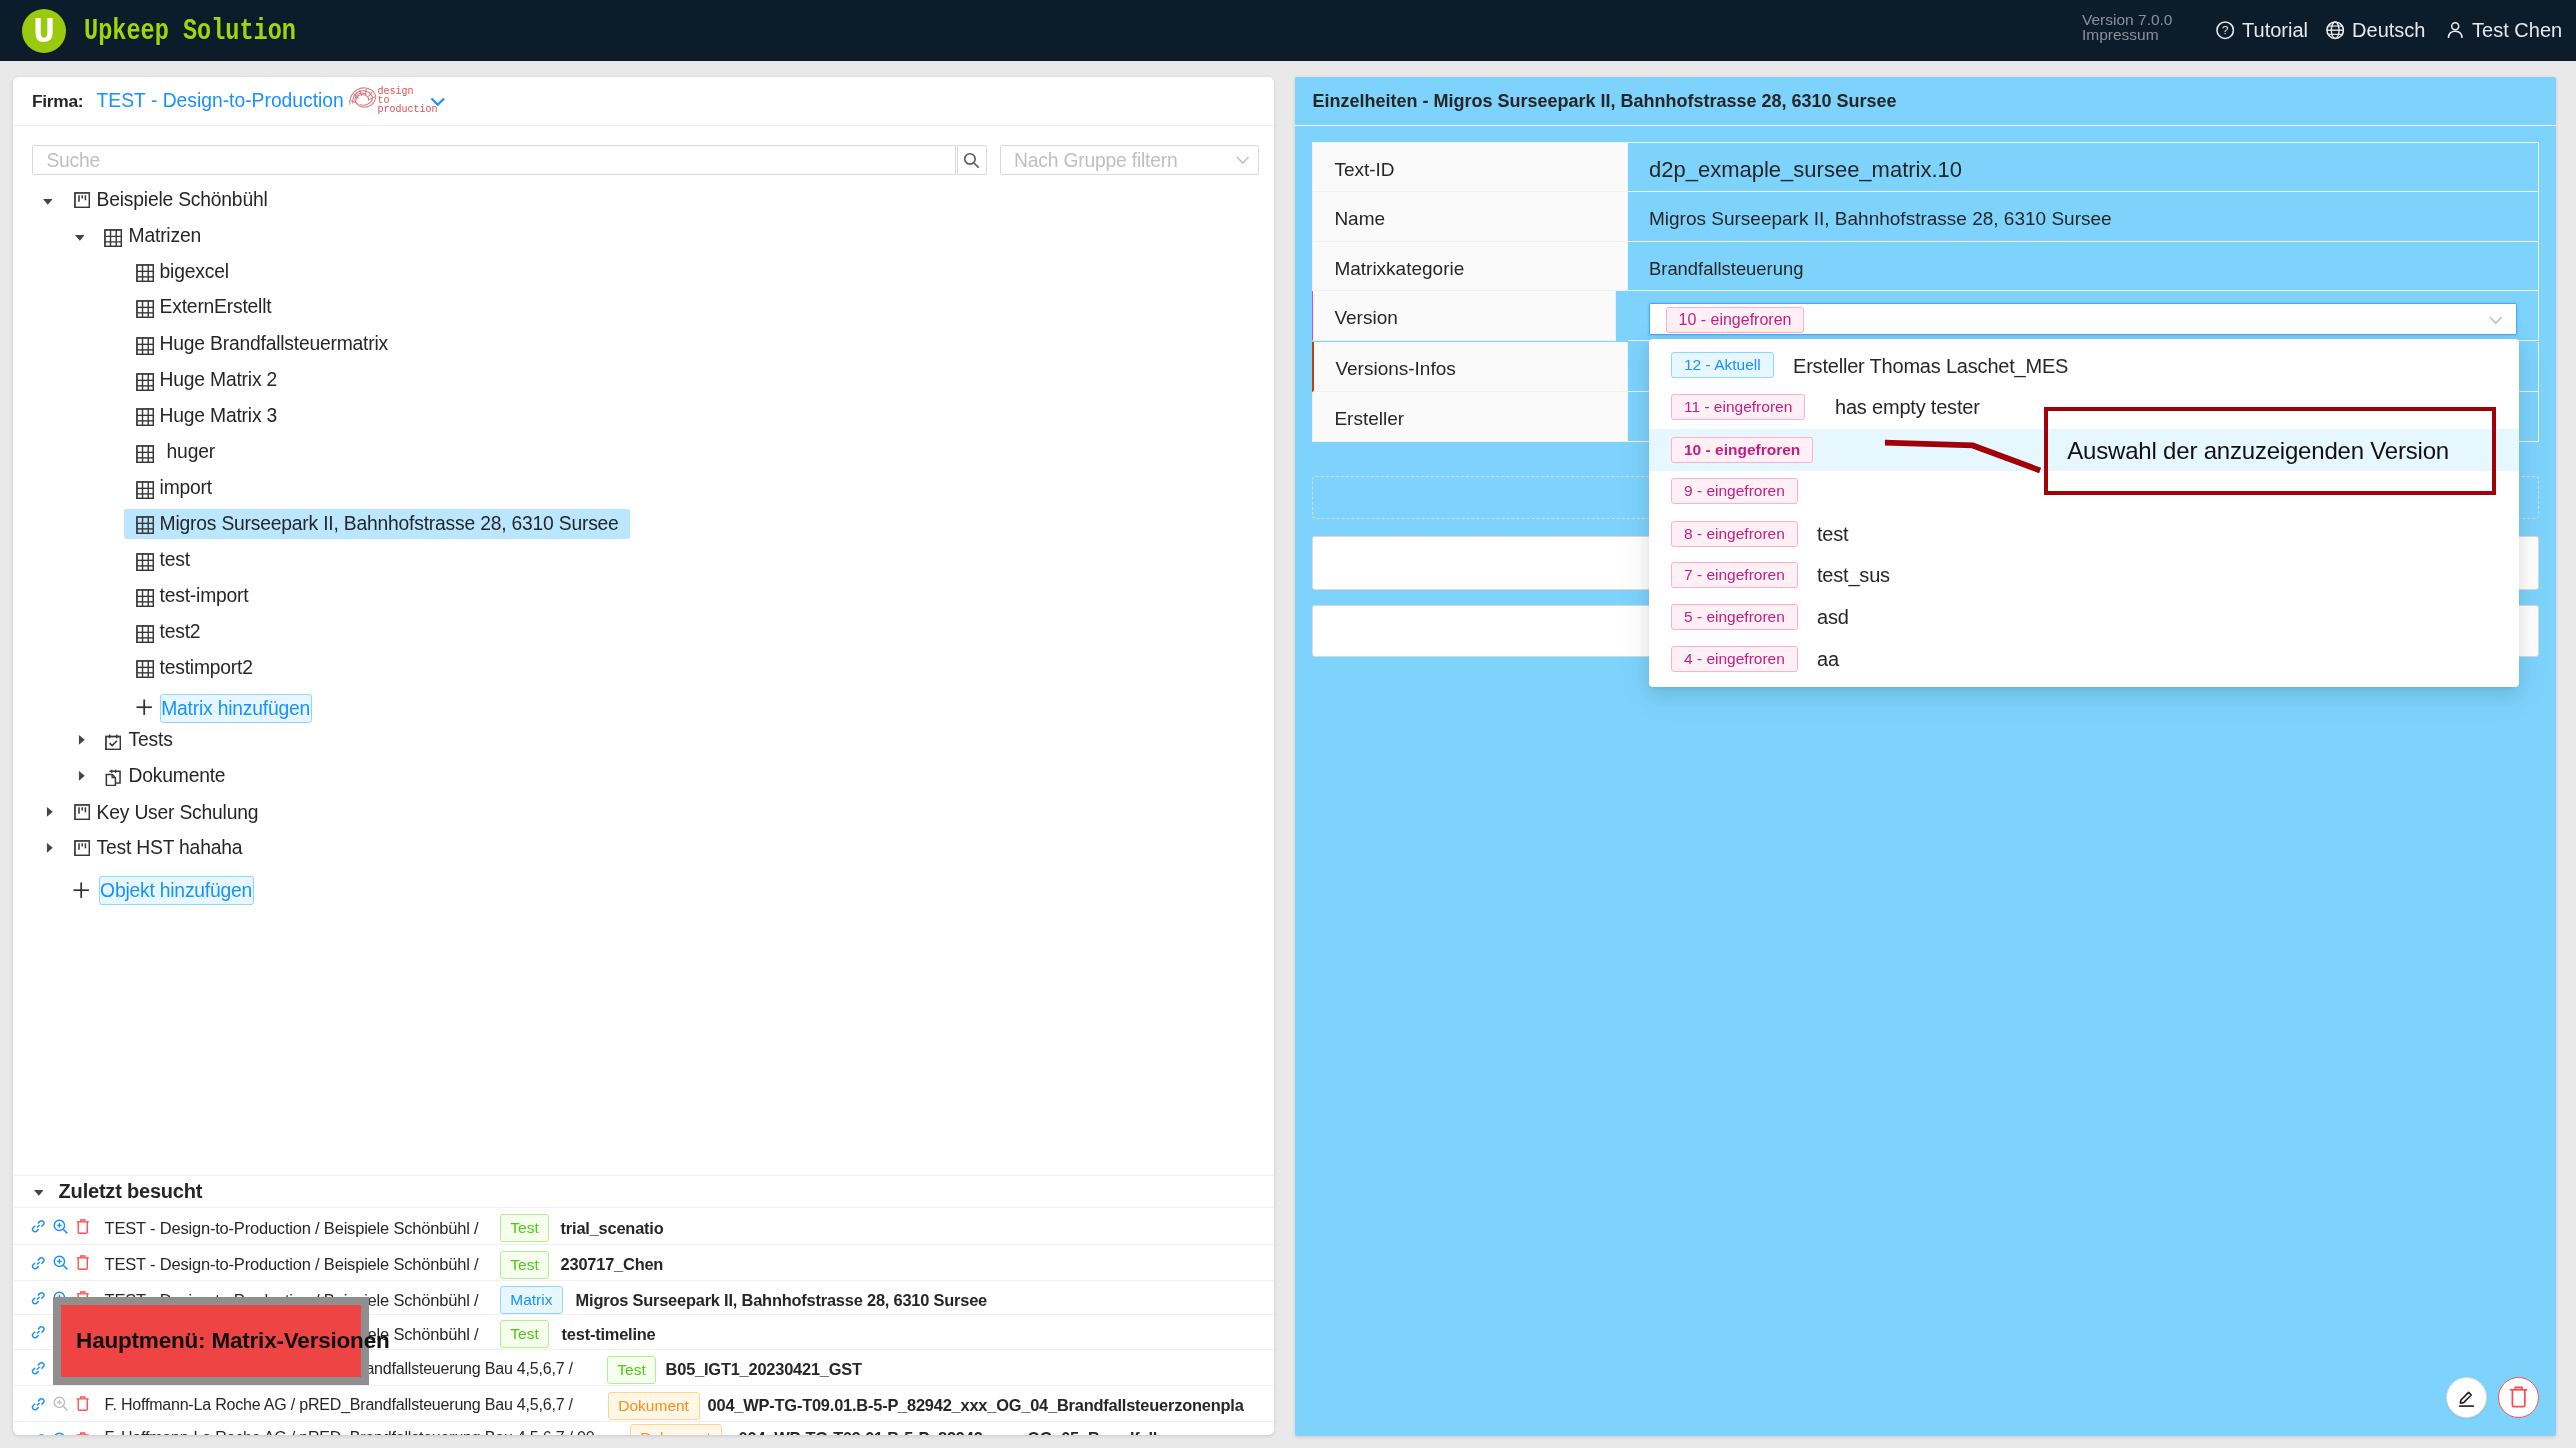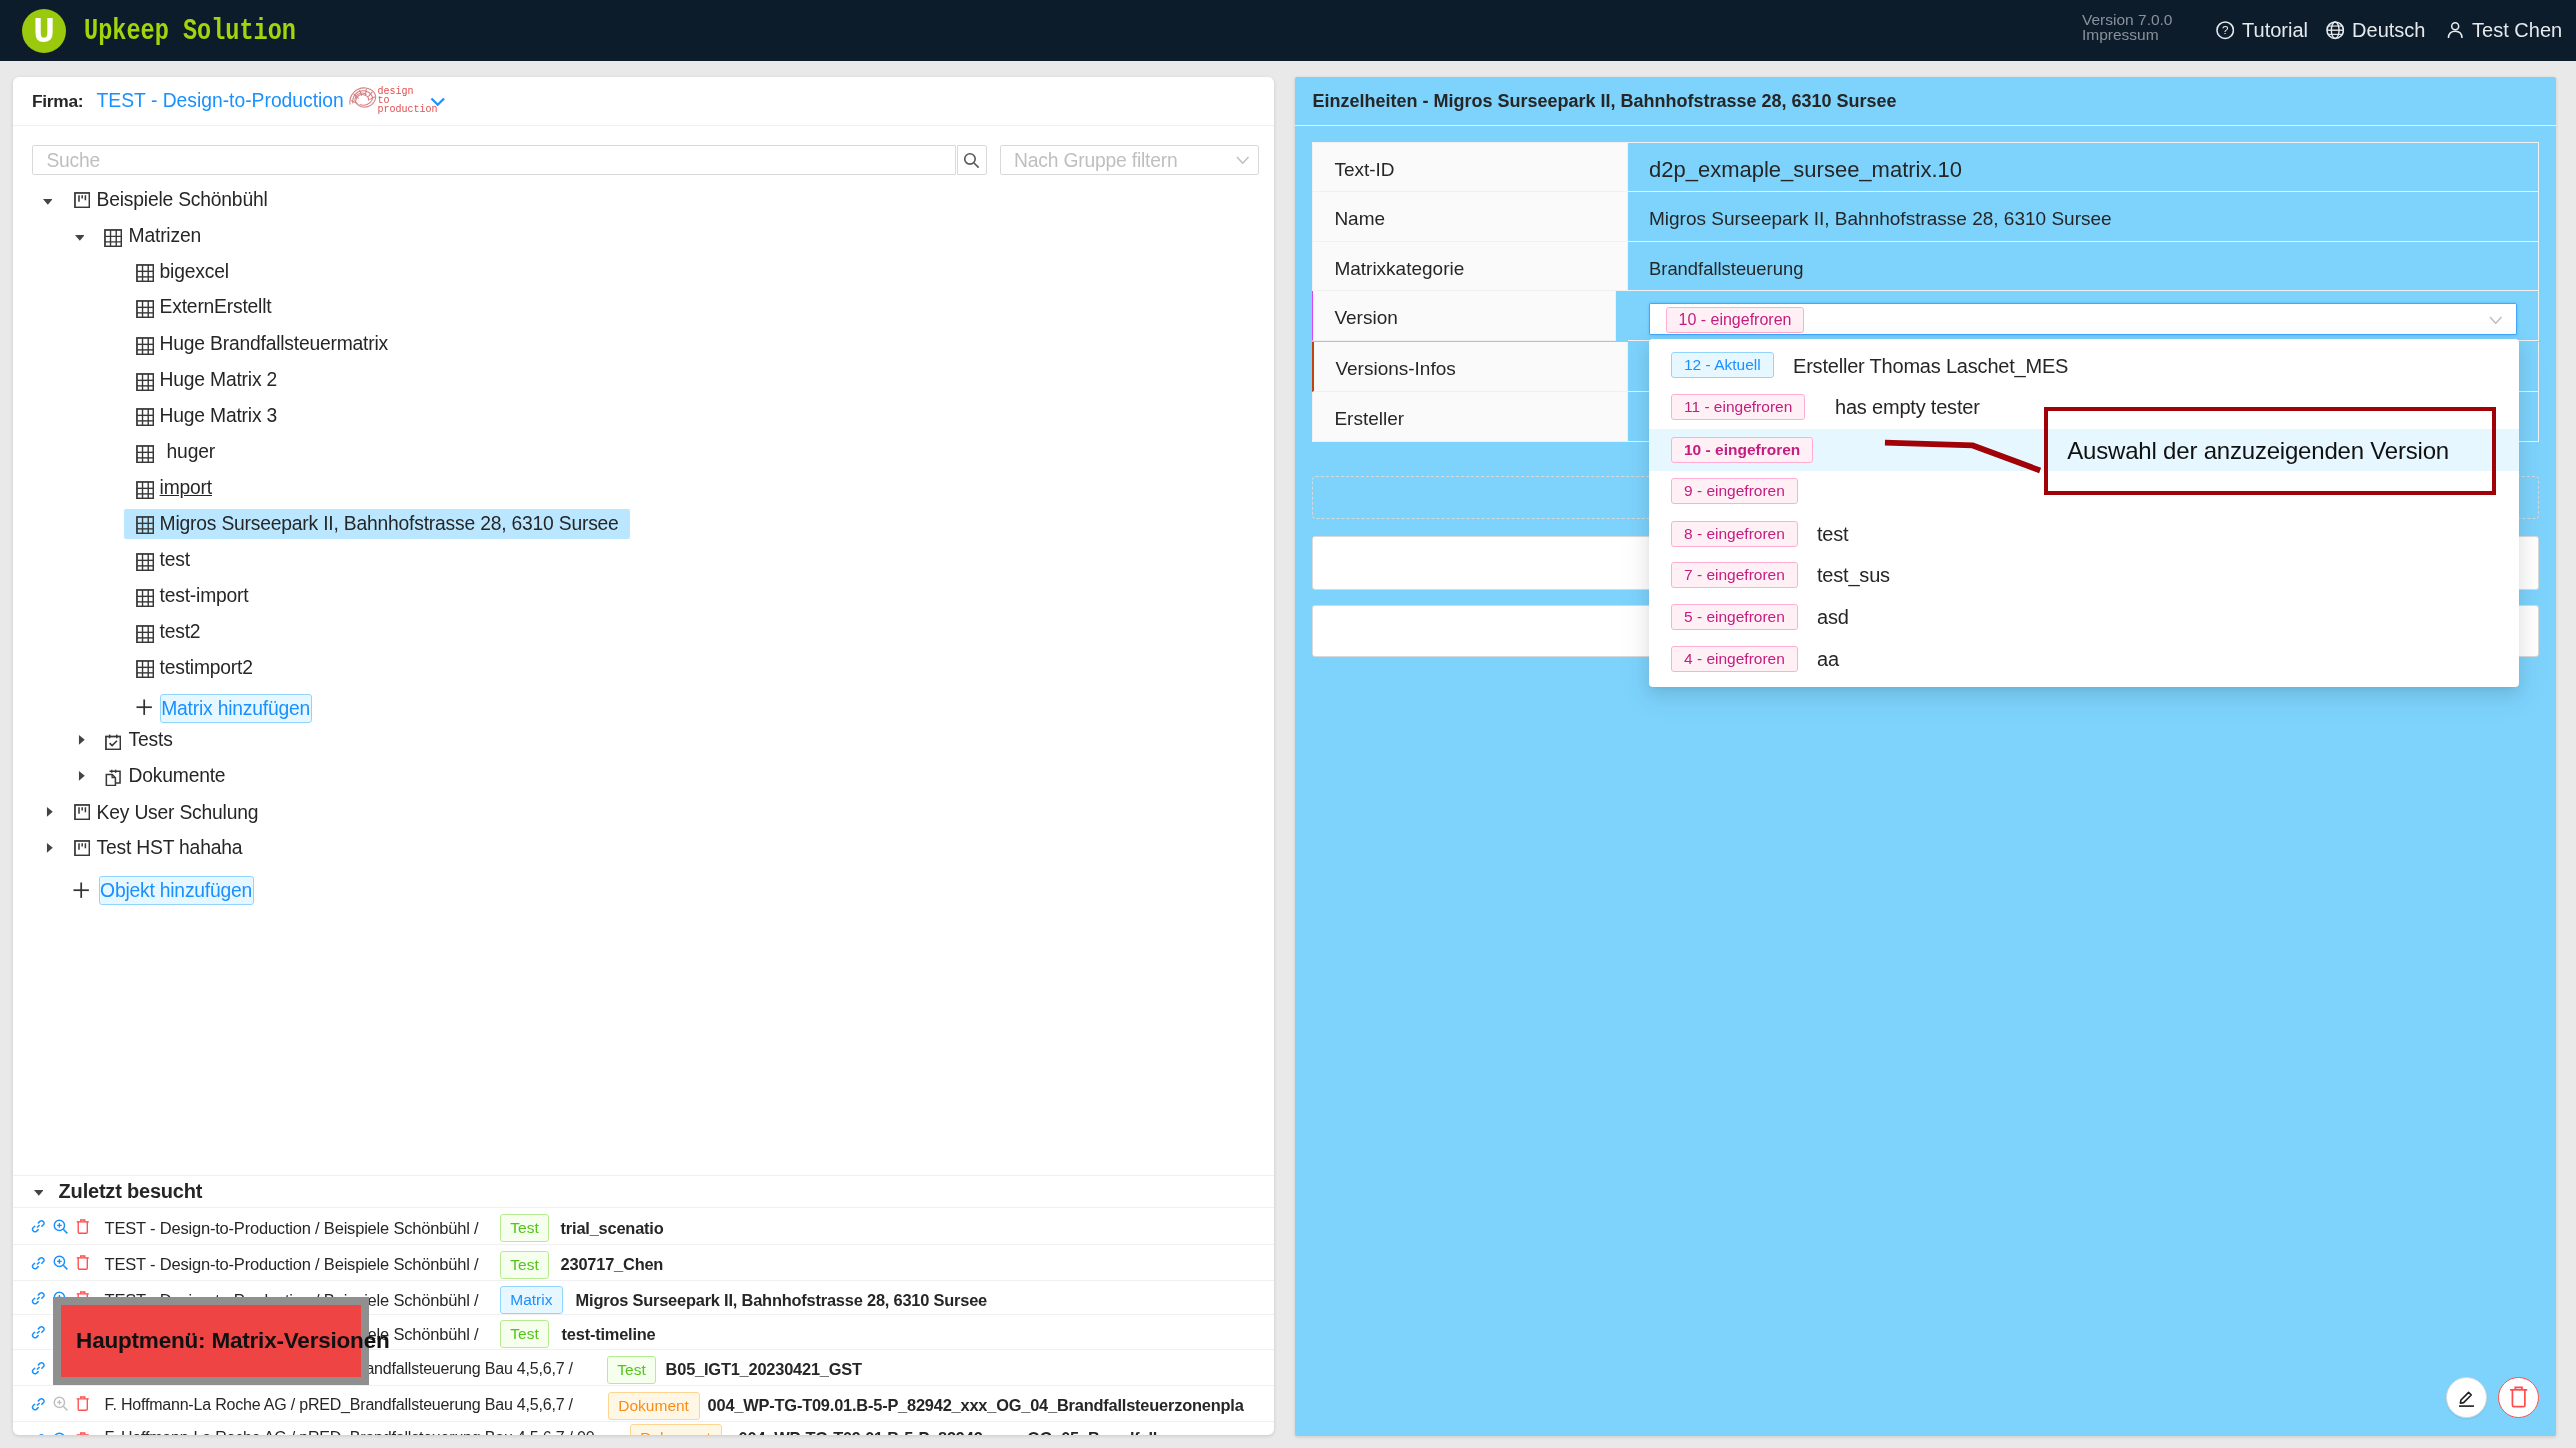--- a/index.html
+++ b/index.html
@@ -190,21 +190,21 @@
         <line x1="1" y1="13.299999999999999" x2="18" y2="13.299999999999999" stroke="#383838" stroke-width="1.45"></line>
       </svg>
       <div class="trow" style="left:147px; top:360px;margin-left:7px;">huger</div>
       <svg class="ticon" style="left:123px; top:404px;" width="18.4" height="18.4" viewBox="0 0 19 19">
         <rect x="1" y="1" width="17" height="17" fill="none" stroke="#383838" stroke-width="1.8"></rect>
         <line x1="6.744999999999999" y1="1" x2="6.744999999999999" y2="18" stroke="#383838" stroke-width="1.45"></line>
         <line x1="12.635000000000002" y1="1" x2="12.635000000000002" y2="18" stroke="#383838" stroke-width="1.45"></line>
         <line x1="1" y1="7.6000000000000005" x2="18" y2="7.6000000000000005" stroke="#383838" stroke-width="1.45"></line>
         <line x1="1" y1="13.299999999999999" x2="18" y2="13.299999999999999" stroke="#383838" stroke-width="1.45"></line>
       </svg>
-      <div class="trow" style="left:147px; top:396px;text-decoration:underline;">import</div>
+      <div class="trow" style="left:147px; top:396px;">import</div>
       <div class="abs" style="left:111px; top:432px; width:506px; height:30px; background:#bae7ff; border-radius:1.9px;"></div>
       <svg class="ticon" style="left:123px; top:439px;" width="18.4" height="18.4" viewBox="0 0 19 19">
         <rect x="1" y="1" width="17" height="17" fill="none" stroke="#383838" stroke-width="1.8"></rect>
         <line x1="6.744999999999999" y1="1" x2="6.744999999999999" y2="18" stroke="#383838" stroke-width="1.45"></line>
         <line x1="12.635000000000002" y1="1" x2="12.635000000000002" y2="18" stroke="#383838" stroke-width="1.45"></line>
         <line x1="1" y1="7.6000000000000005" x2="18" y2="7.6000000000000005" stroke="#383838" stroke-width="1.45"></line>
         <line x1="1" y1="13.299999999999999" x2="18" y2="13.299999999999999" stroke="#383838" stroke-width="1.45"></line>
       </svg>
       <div class="trow" style="left:147px; top:432px;">Migros Surseepark II, Bahnhofstrasse 28, 6310 Sursee</div>
       <svg class="ticon" style="left:123px; top:476px;" width="18.4" height="18.4" viewBox="0 0 19 19">

